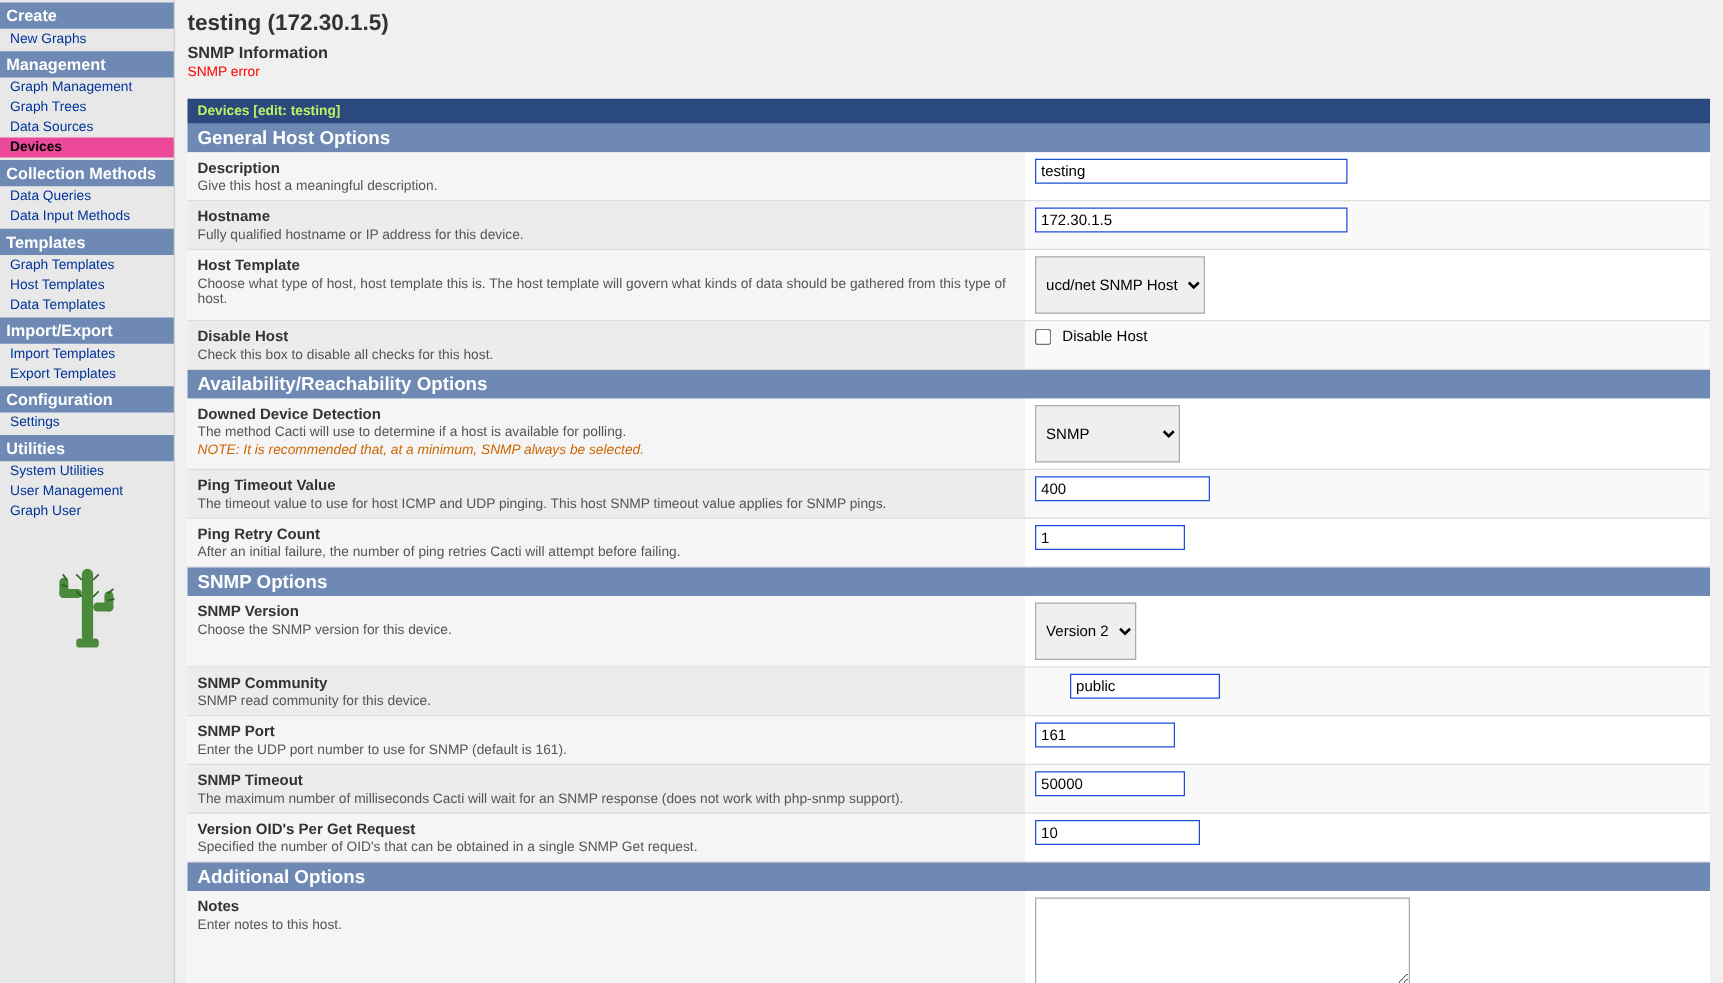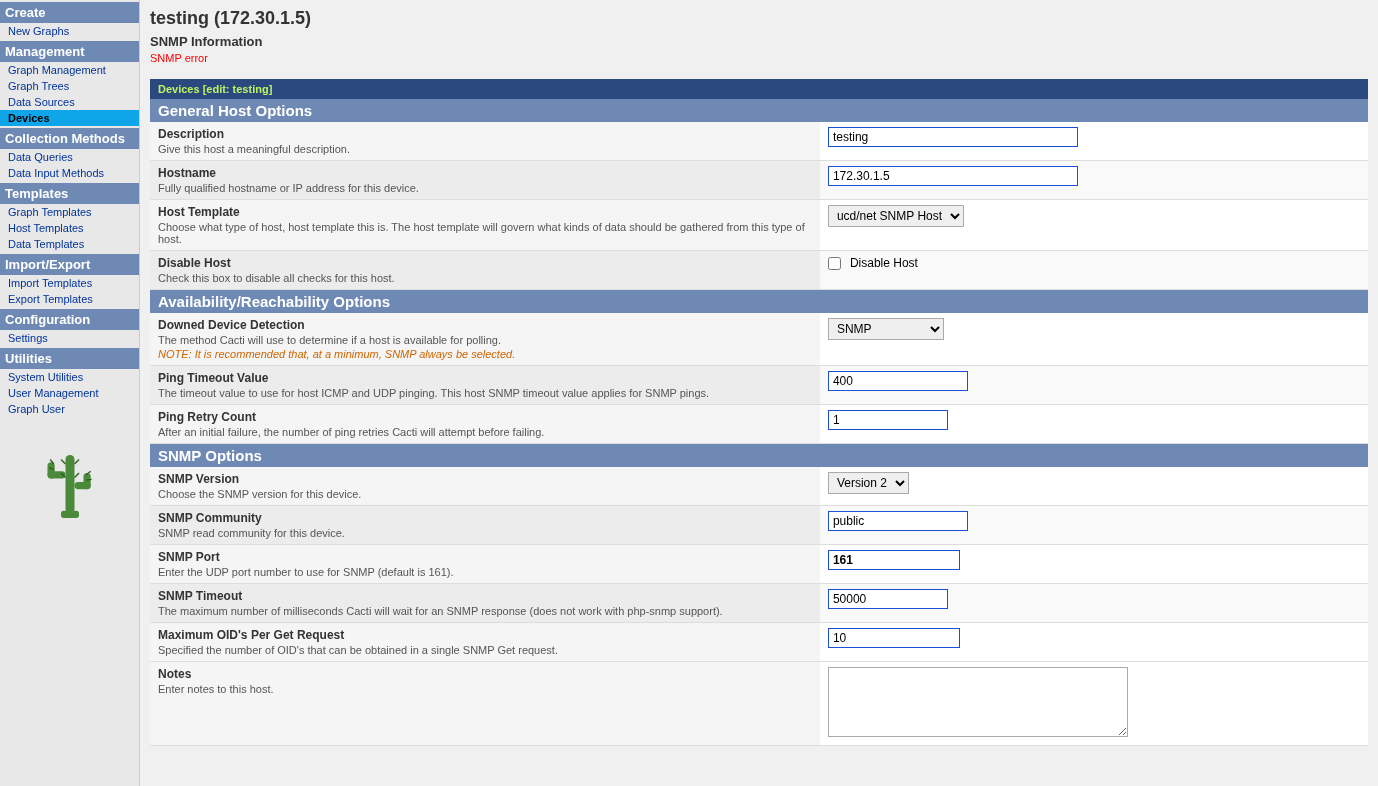--- a/index.html
+++ b/index.html
@@ -23,21 +23,21 @@
     }
     .sidebar-item {
       padding: 2px 8px;
       font-size: 11px;
       color: #003399;
       cursor: pointer;
       display: block;
       text-decoration: none;
     }
     .sidebar-item.active {
-      background: #0ea5e9;
+      background: #ec4899;
       color: #000;
       font-weight: bold;
     }
     .cactus {
       width: 80px;
       height: 90px;
       margin: 20px auto;
       display: block;
     }
 
@@ -121,21 +121,21 @@
       font-style: italic;
     }
 
     input[type="text"] {
       width: 250px;
       padding: 2px 4px;
       border: 1px solid #1d4ed8;
       font-size: 12px;
     }
     select {
-      padding: 2px 4px;
+      padding: 14px 4px;
       border: 1px solid #aaa;
       font-size: 12px;
     }
     textarea {
       width: 300px;
       height: 70px;
       padding: 2px 4px;
       border: 1px solid #aaa;
       font-size: 12px;
     }
@@ -336,56 +336,57 @@
         </select>
       </td>
     </tr>
 
     <tr class="alt-row">
       <td>
         <div class="field-label">SNMP Community</div>
         <div class="field-desc">SNMP read community for this device.</div>
       </td>
       <td>
-        <input type="text" style="width: 140px;" value="public">
+        <input type="text" style="width: 120px; margin-left: 28px;" value="public">
       </td>
     </tr>
 
     <tr>
       <td>
         <div class="field-label">SNMP Port</div>
         <div class="field-desc">Enter the UDP port number to use for SNMP (default is 161).</div>
       </td>
       <td>
-        <input type="text" style="width: 132px; font-weight: bold;" value="161">
+        <input type="text" style="width: 112px;" value="161">
       </td>
     </tr>
 
     <tr class="alt-row">
       <td>
         <div class="field-label">SNMP Timeout</div>
         <div class="field-desc">The maximum number of milliseconds Cacti will wait for an SNMP response (does not work with php-snmp support).</div>
       </td>
       <td>
         <input type="text" style="width: 120px;" value="50000">
       </td>
     </tr>
 
     <tr>
       <td>
-        <div class="field-label">Maximum OID's Per Get Request</div>
+        <div class="field-label">Version OID's Per Get Request</div>
         <div class="field-desc">Specified the number of OID's that can be obtained in a single SNMP Get request.</div>
       </td>
       <td>
         <input type="text" style="width: 132px;" value="10">
       </td>
     </tr>
   </tbody>
     </table>
 
+  <div class="section-bar">Additional Options</div>
 
   <table class="form-table">
 
     <tbody>
         <tr>
       <td>
         <div class="field-label">Notes</div>
         <div class="field-desc">Enter notes to this host.</div>
       </td>
       <td>

